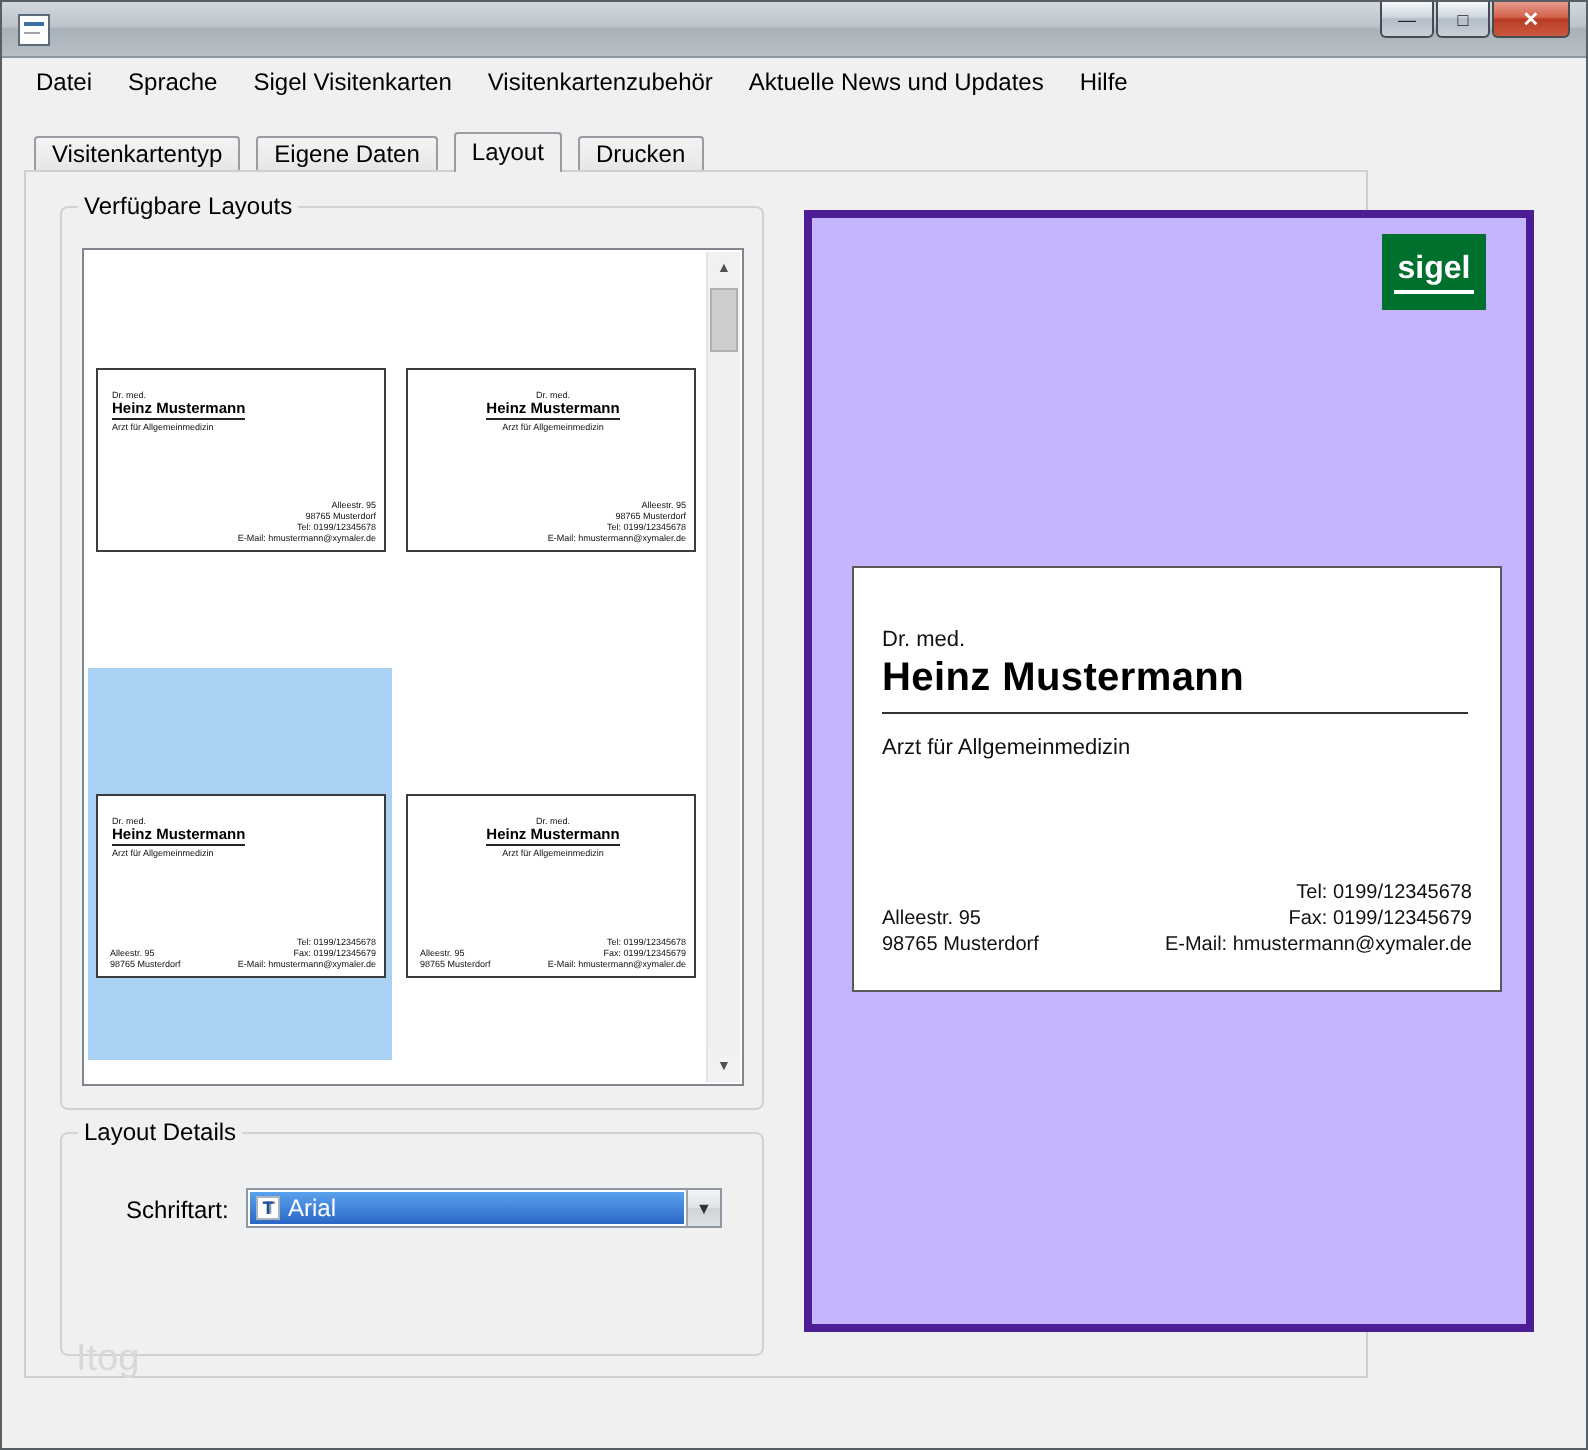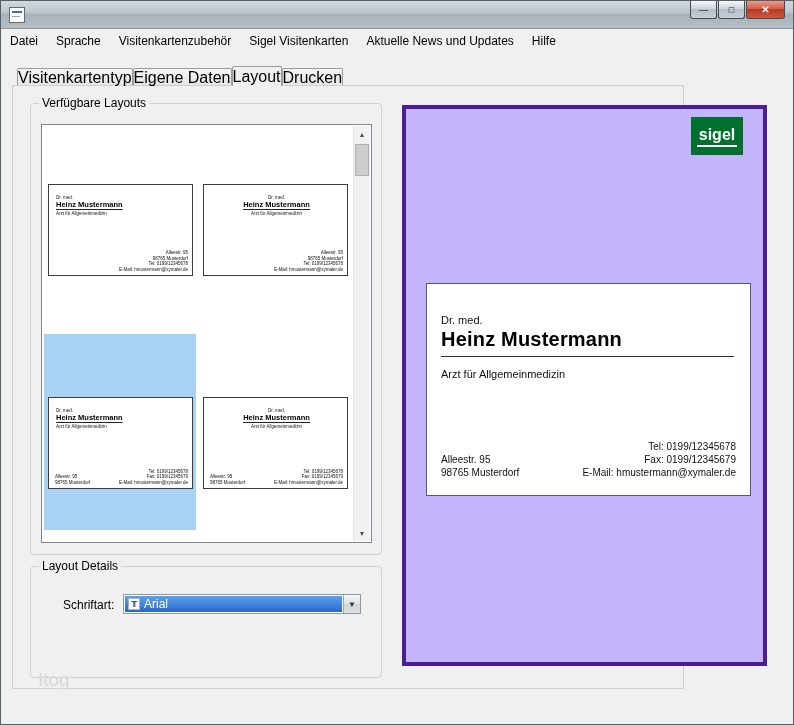--- a/index.html
+++ b/index.html
@@ -17,29 +17,29 @@
   .title-text { position:absolute; left:30px; top:0; height:28px; line-height:28px; font-size:12px; color:#101010; }
   .win-controls { position:absolute; top:0; right:8px; display:flex; gap:1px; }
   .win-btn { width:27px; height:18px; border:1px solid #454c54; border-top:none; border-radius:0 0 3px 3px;
     background:linear-gradient(#f5f7f9,#cdd5dd 45%,#b4bec8 50%,#c7cfd7);
     display:flex; align-items:center; justify-content:center; font-size:9px; color:#222; }
   .win-btn.close { width:39px; color:#fff; font-weight:bold; font-size:10px;
     background:linear-gradient(#e89c8e,#d2604a 45%,#b83a24 50%,#c95a40); }
 
   
   .menubar { position:absolute; left:0; top:28px; width:100%; height:24px;
-    display:flex; align-items:flex-start; background:#f0f0f0; }
+    display:flex; align-items:flex-start; padding-left:8px; background:#f0f0f0; }
   .menu-item { padding:0 9px; font-size:12px; height:100%; display:flex; align-items:center; color:#000; cursor:default; }
   .menu-item::first-letter { text-decoration:underline; }
 
   
   .tabs { position:absolute; left:16px; top:63px; height:21px; display:flex; align-items:flex-end; z-index:3; }
-  .tab { height:17px; line-height:17px; padding:0 0; font-size:16px; color:#000;
+  .tab { height:17px; line-height:17px; padding:0 8px; font-size:12px; color:#000;
     background:linear-gradient(#f4f4f4,#e6e6e6); border:1px solid #989ca3; border-bottom:none;
-    margin-right:0; border-radius:2px 2px 0 0; cursor:default; }
+    margin-right:8px; border-radius:2px 2px 0 0; cursor:default; }
   .tab.active { height:20px; line-height:19px; background:#f0f0f0; margin-bottom:-1px; z-index:4; position:relative; }
 
   .tabpage { position:absolute; left:11px; top:84px; width:672px; height:604px;
     background:#f0f0f0; border:1px solid #cfcfcf; z-index:2; }
 
   
   .groupbox { position:absolute; border:1px solid #d2d2d2; border-radius:4px; }
   .legend { position:absolute; top:-8px; left:8px; background:#f0f0f0; padding:0 3px; font-size:12px; color:#000; white-space:nowrap; }
   .gb-layouts { left:17px; top:17px; width:352px; height:452px; }
   .gb-details { left:17px; top:480px; width:352px; height:112px; }
@@ -113,22 +113,22 @@
     </div>
     <div class="win-btn close">
       <span>✕</span>
     </div>
   </div>
 </div>
 
 <div class="menubar">
   <span class="menu-item">Datei</span>
   <span class="menu-item">Sprache</span>
+  <span class="menu-item">Sigel Visitenkarten</span>
   <span class="menu-item">Visitenkartenzubehör</span>
-  <span class="menu-item">Sigel Visitenkarten</span>
   <span class="menu-item">Aktuelle News und Updates</span>
   <span class="menu-item">Hilfe</span>
 </div>
 
 <div class="tabs">
   <div class="tab">Visitenkartentyp</div>
   <div class="tab">Eigene Daten</div>
   <div class="tab active">Layout</div>
   <div class="tab">Drucken</div>
 </div>

